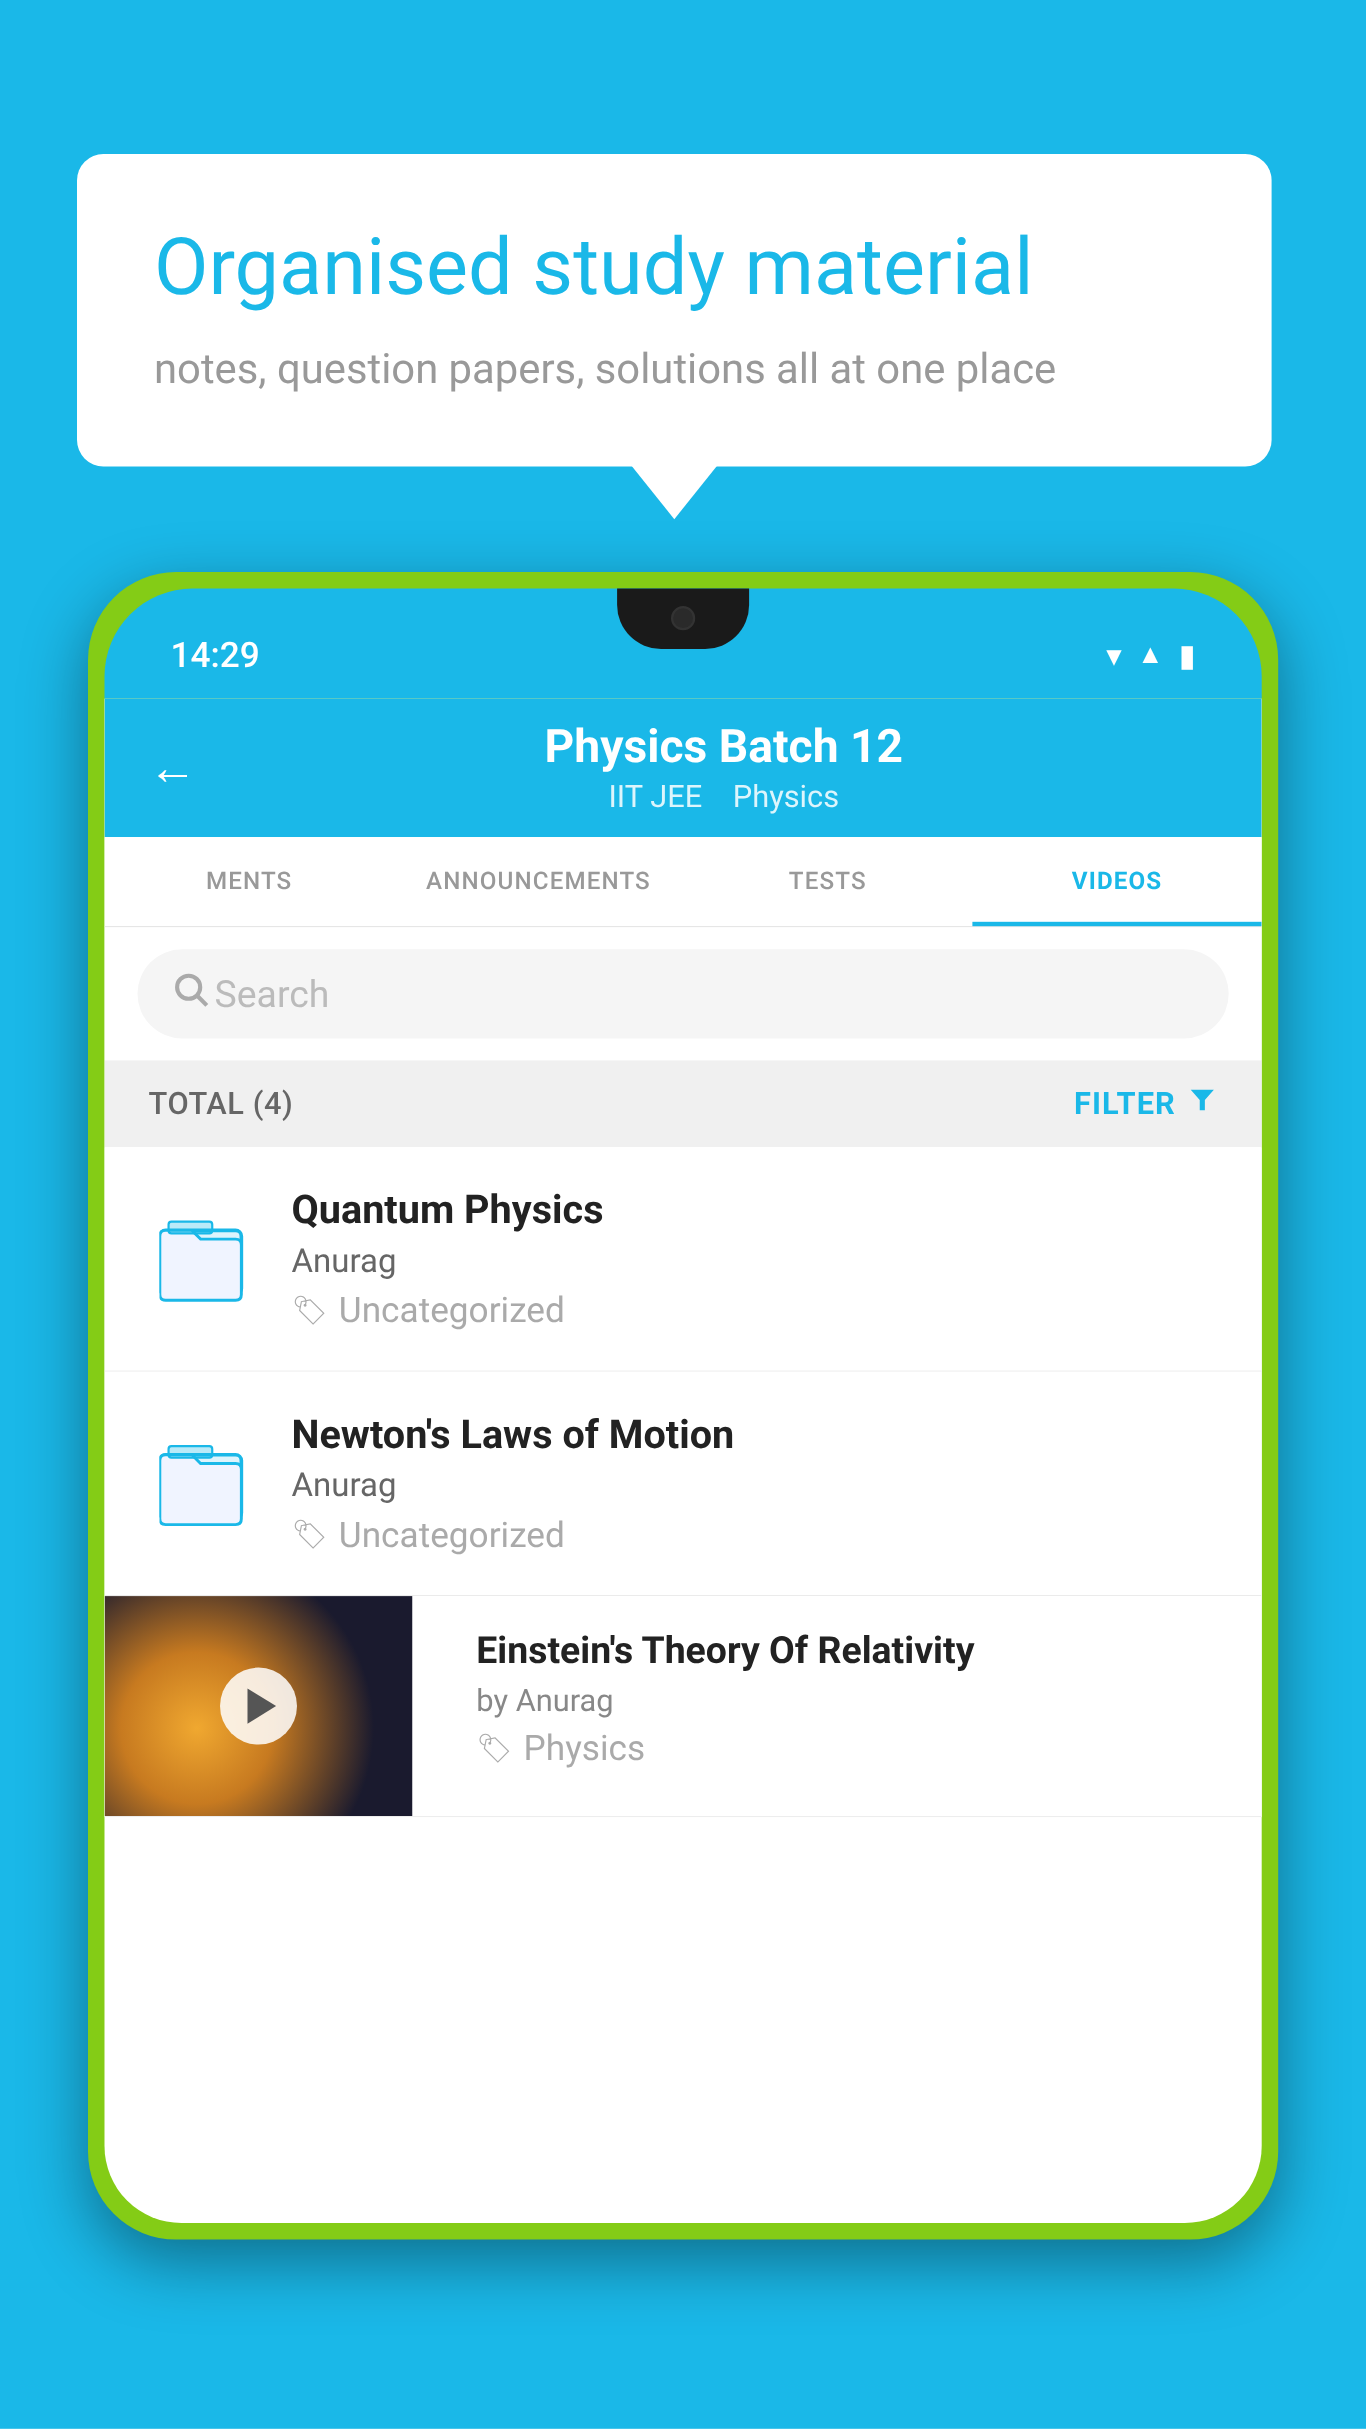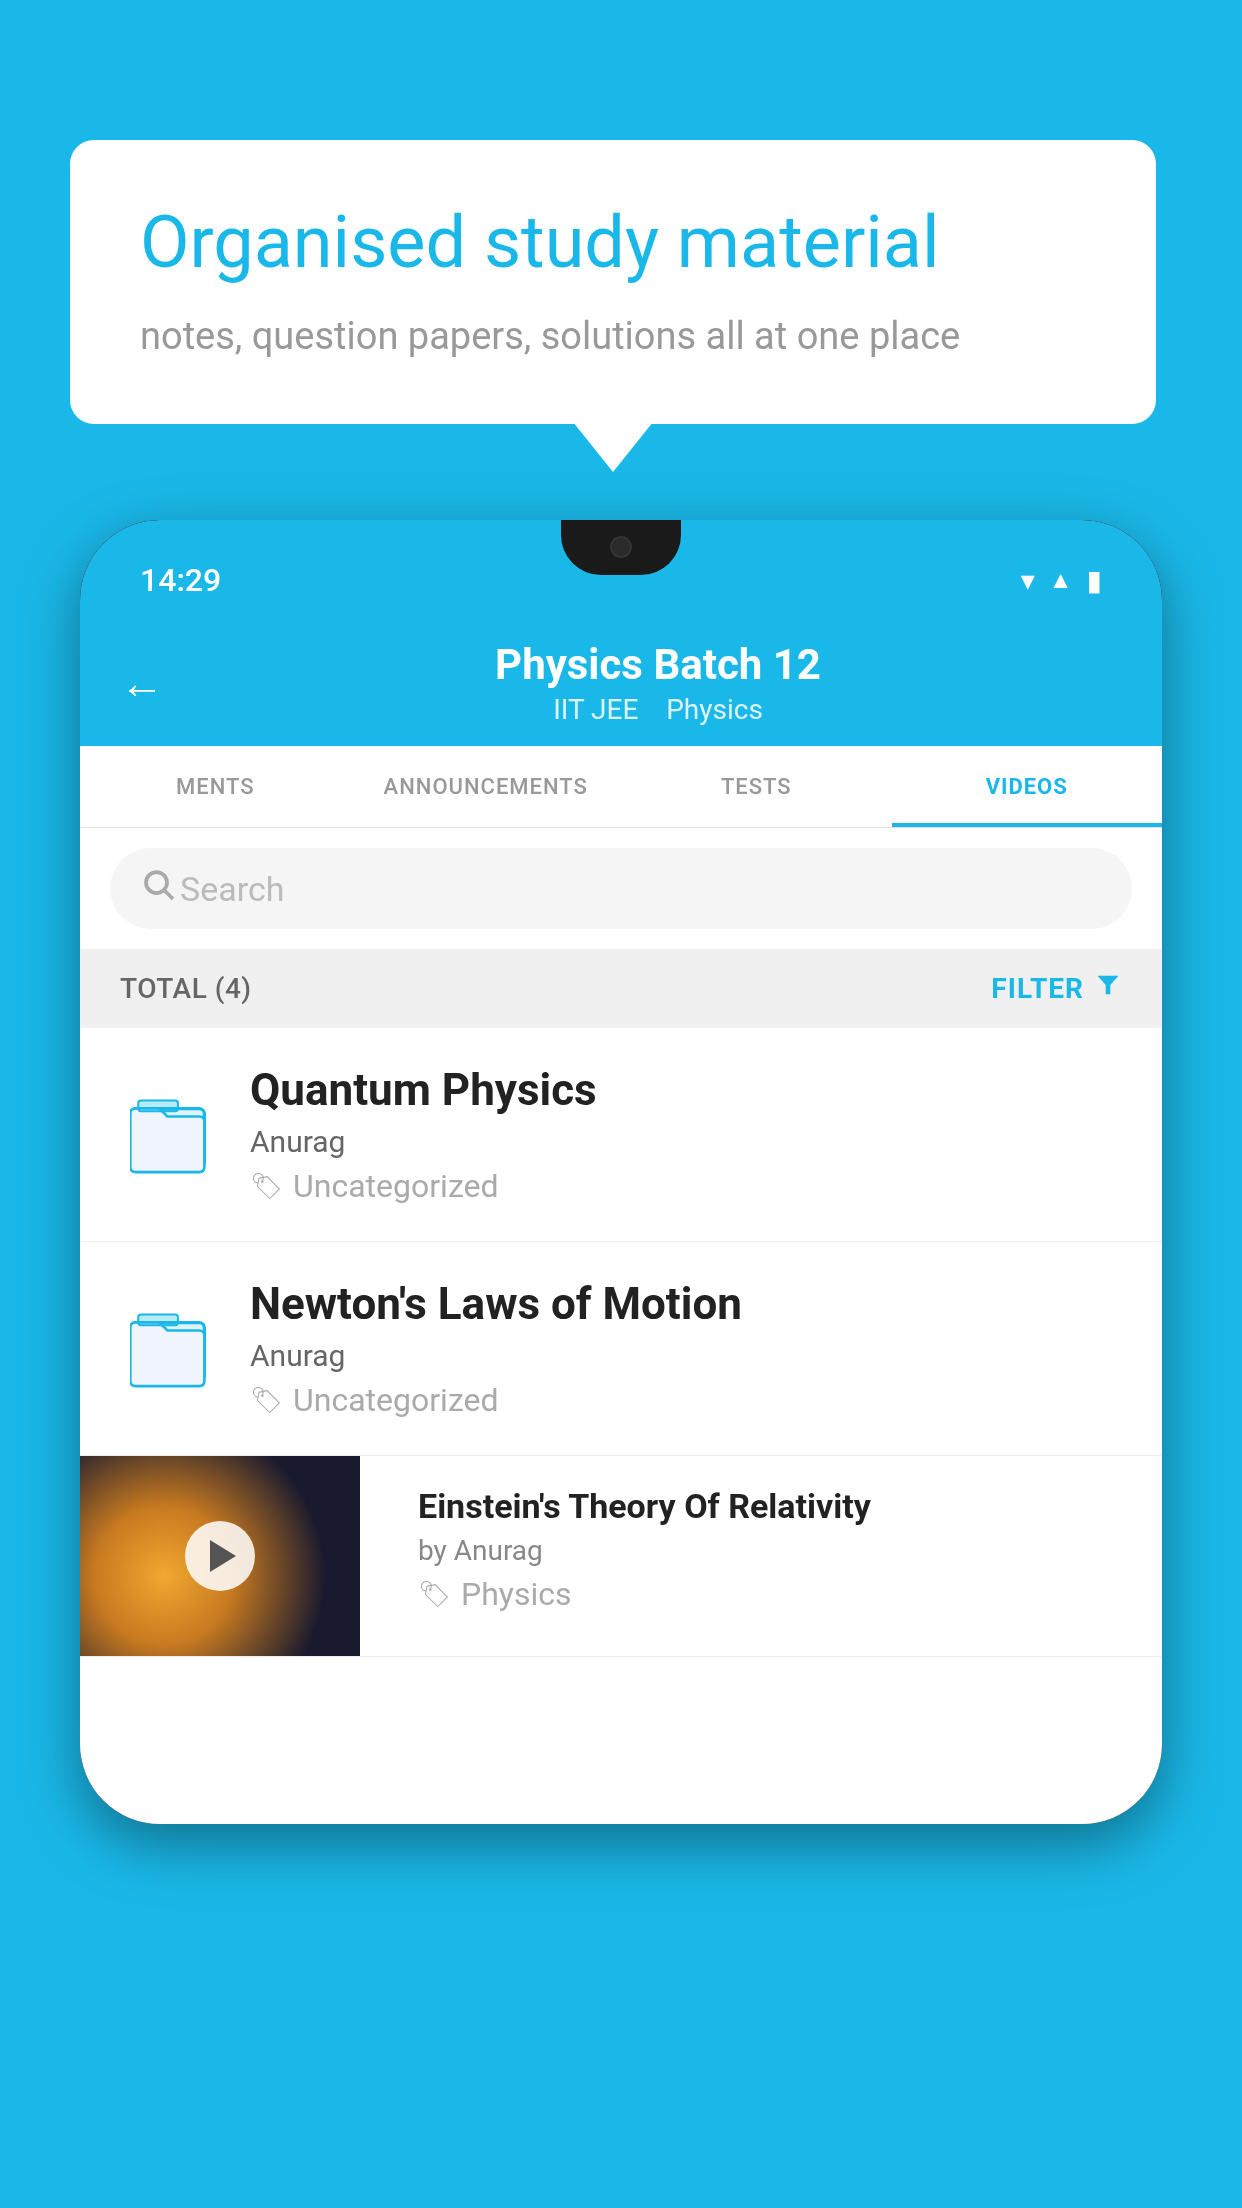--- a/index.html
+++ b/index.html
@@ -58,27 +58,27 @@
     
     .phone-wrapper {
       position: absolute;
       top: 520px;
       left: 80px;
       right: 80px;
       bottom: 0;
     }
 
     .phone {
-      background: #7f1d1d;
+      background: #84cc16;
       border-radius: 80px;
-      padding: 0;
+      padding: 15px;
       overflow: hidden;
       position: relative;
       width: 100%;
-      height: 1304px;
+      height: 1516px;
       box-shadow: 0 20px 60px rgba(0,0,0,0.4);
     }
 
     
     .phone-top {
       background: #1ab8e8;
       height: 100px;
       display: flex;
       align-items: center;
       justify-content: space-between;
@@ -274,21 +274,21 @@
     .folder-icon-svg {
       width: 80px;
       height: 90px;
     }
 
     .video-info {
       flex: 1;
     }
 
     .video-title {
-      font-size: 44px;
+      font-size: 36px;
       font-weight: 700;
       color: #222;
       margin-bottom: 8px;
     }
 
     .video-author {
       font-size: 30px;
       color: #666;
       margin-bottom: 8px;
     }

